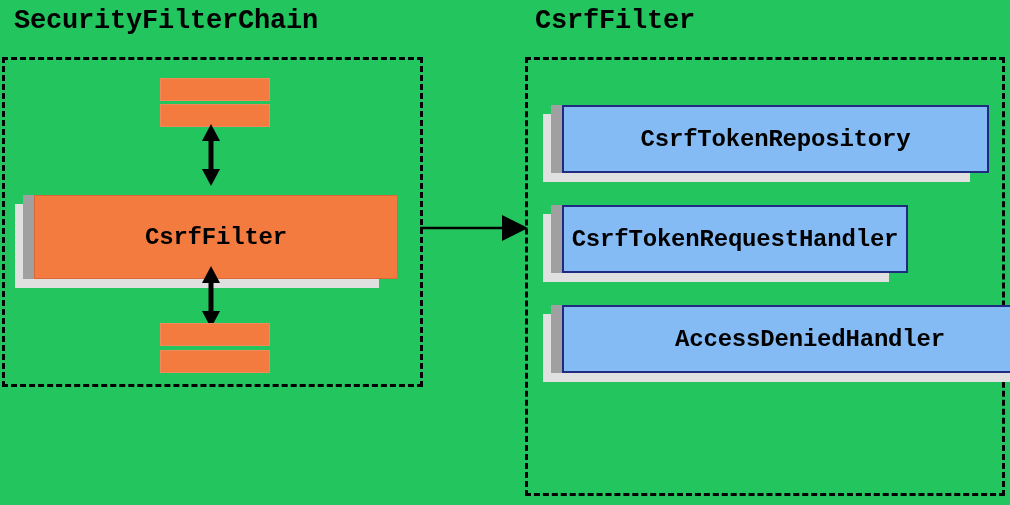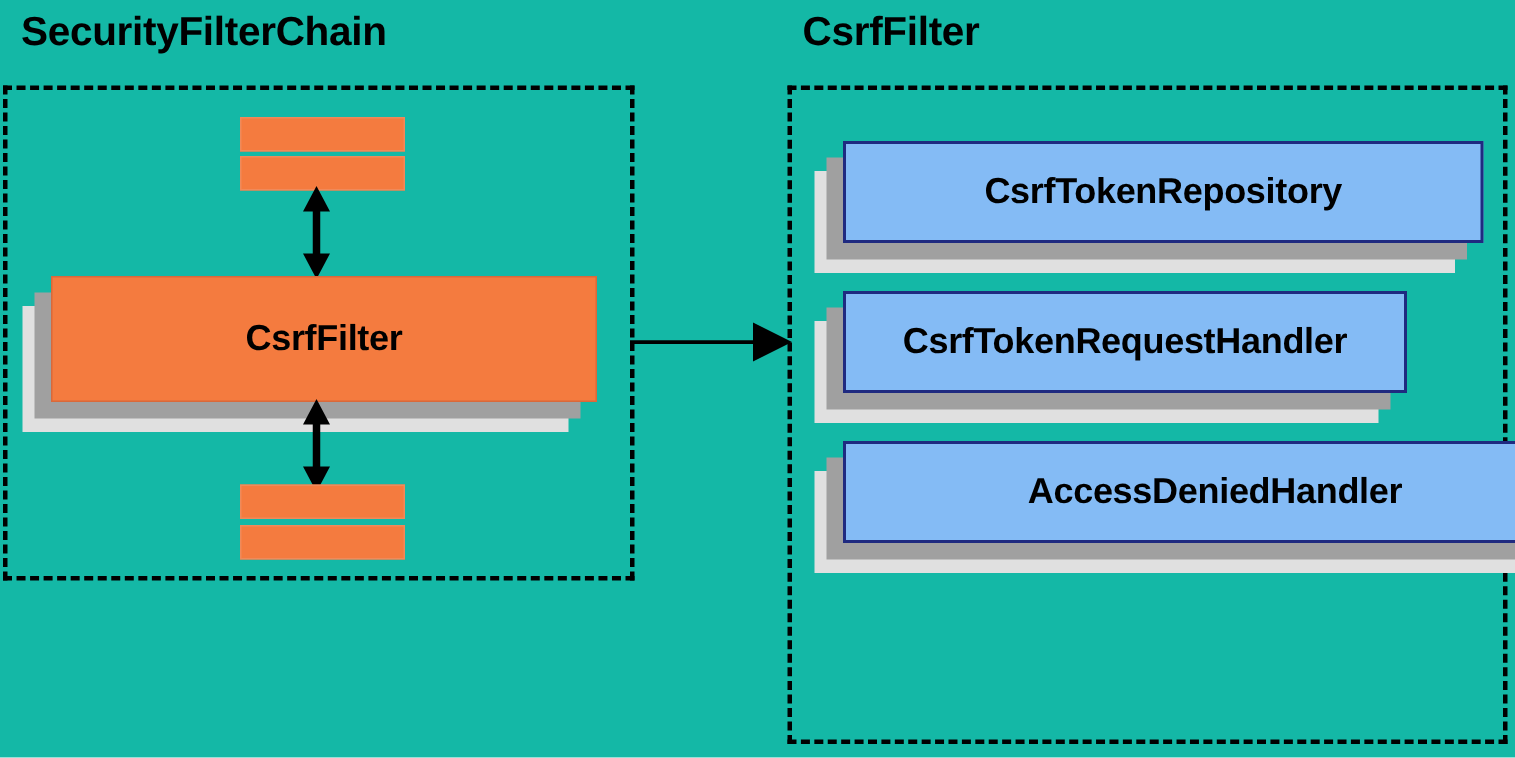--- a/index.html
+++ b/index.html
@@ -7,22 +7,23 @@
     padding: 0;
     background: #ffffff;
   }
   body {
     font-family: "Liberation Sans", sans-serif;
   }
   #canvas {
     position: relative;
     width: 1010px;
     height: 505px;
-    background: #14b8a6;
+    background: #22c55e;
     overflow: hidden;
+    font-family: Liberation Mono, monospace;
   }
 
   
   .panel-title {
     position: absolute;
     font-size: 27px;
     font-weight: bold;
     color: #000000;
     letter-spacing: -0.2px;
     white-space: nowrap;
@@ -60,20 +61,21 @@
     transform: translate(-19px, 20px);
   }
   .shadow-box .sh-dark {
     background: #a0a0a0;
     transform: translate(-11px, 11px);
   }
   .shadow-box .face {
     display: flex;
     align-items: center;
     justify-content: center;
+    margin-top: 11px;
   }
   .shadow-box .label {
     font-size: 24px;
     font-weight: bold;
     color: #000000;
     white-space: nowrap;
     letter-spacing: -0.2px;
   }
 
   
@@ -111,21 +113,21 @@
   .arrow-svg {
     position: absolute;
     overflow: visible;
   }
   #arrow-up-down   { left: 200px; top: 124px; }
   #arrow-down-up   { left: 200px; top: 266px; }
   #arrow-connector { left: 420px; top: 210px; }
 
   
   #box-csrftokenrepository     { left: 562px; top: 94px;  width: 427px; height: 68px; }
-  #box-csrftokenrequesthandler { left: 562px; top: 194px; width: 376px; height: 68px; }
+  #box-csrftokenrequesthandler { left: 562px; top: 194px; width: 346px; height: 68px; }
   #box-accessdeniedhandler     { left: 562px; top: 294px; width: 496px; height: 68px; }
   #box-requestmatcher          { left: 562px; top: 394px; width: 427px; height: 68px; }
 </style>
 </head>
 <body>
 
 <div id="canvas">
 
   <div id="title-left" class="panel-title">SecurityFilterChain</div>
 

